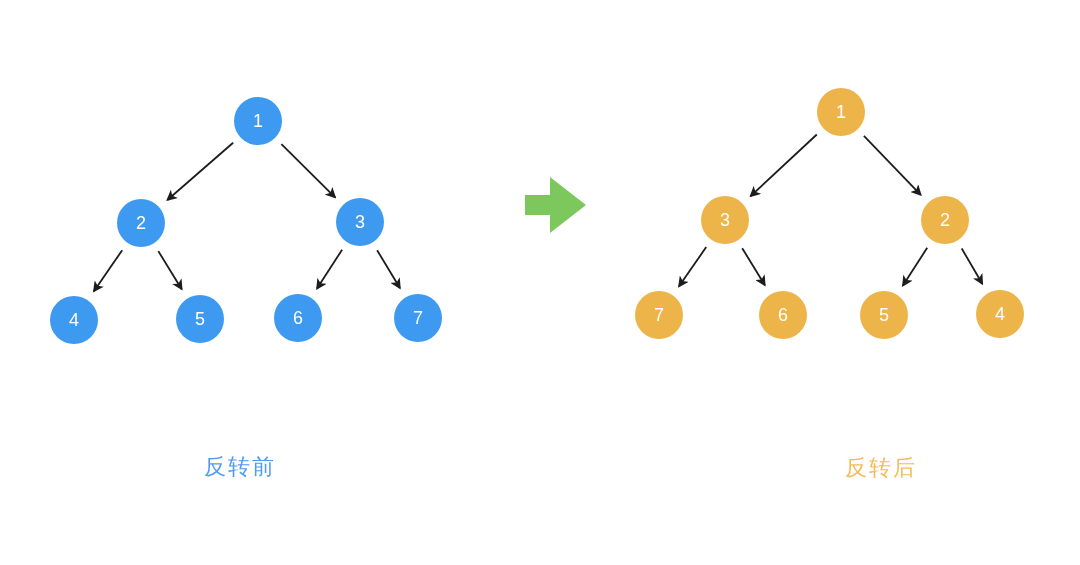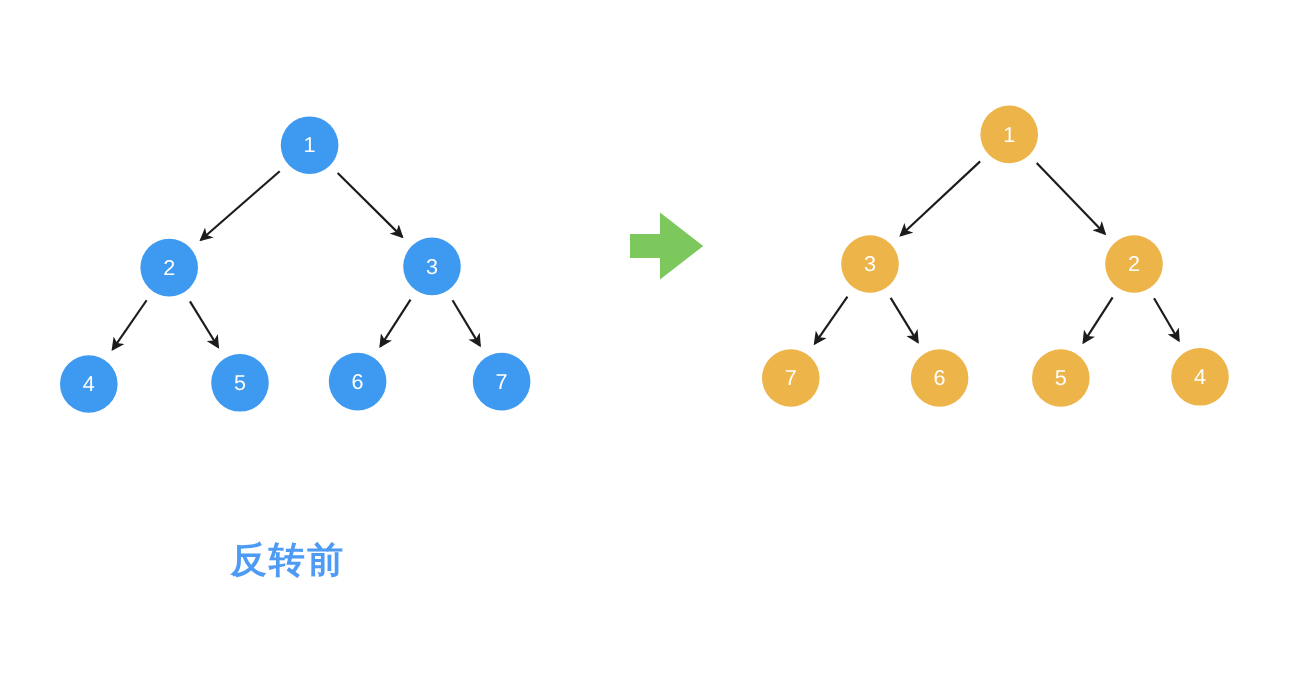--- a/index.html
+++ b/index.html
@@ -38,22 +38,22 @@
     color: #ffffff;
     font-size: 18px;
     font-weight: 500;
     line-height: 1;
     box-sizing: border-box;
     user-select: none;
   }
   .big-label {
     position: absolute;
     transform: translate(-50%, -50%);
-    font-size: 30px;
-    font-weight: 700;
+    font-size: 22px;
+    font-weight: 400;
     letter-spacing: 2px;
     white-space: nowrap;
   }
 </style>
 </head>
 <body>
 
 <div class="canvas">
 
   <svg class="edges-layer" id="edges-layer" xmlns="http://www.w3.org/2000/svg">
@@ -91,14 +91,15 @@
       <div class="node" style="width: 48px; height: 48px; left: 701px; top: 196px; background: rgb(237, 180, 74); color: rgb(255, 255, 255);">3</div>
       <div class="node" style="width: 48px; height: 48px; left: 921px; top: 196px; background: rgb(237, 180, 74); color: rgb(255, 255, 255);">2</div>
       <div class="node" style="width: 48px; height: 48px; left: 635px; top: 291px; background: rgb(237, 180, 74); color: rgb(255, 255, 255);">7</div>
       <div class="node" style="width: 48px; height: 48px; left: 759px; top: 291px; background: rgb(237, 180, 74); color: rgb(255, 255, 255);">6</div>
       <div class="node" style="width: 48px; height: 48px; left: 860px; top: 291px; background: rgb(237, 180, 74); color: rgb(255, 255, 255);">5</div>
       <div class="node" style="width: 48px; height: 48px; left: 976px; top: 290px; background: rgb(237, 180, 74); color: rgb(255, 255, 255);">4</div>
     </div>
 
   <div class="big-label" id="label-before" style="left: 240px; top: 467px; color: rgb(77, 155, 245);">反转前</div>
 
+  <div class="big-label" id="label-after" style="left: 881px; top: 468px; color: rgb(243, 188, 85);">反转后</div>
 
 </div>
 
 </body></html>

